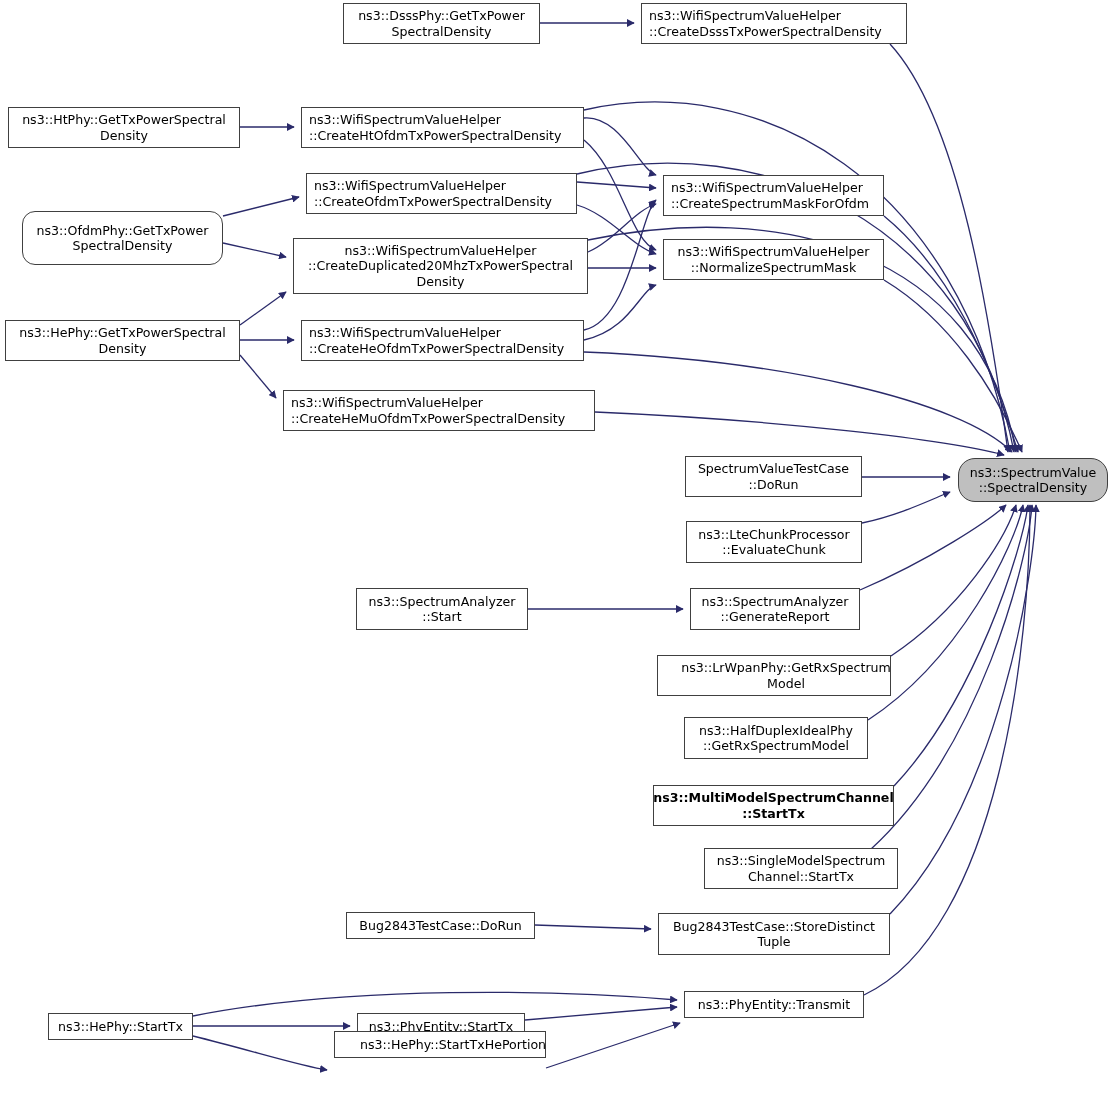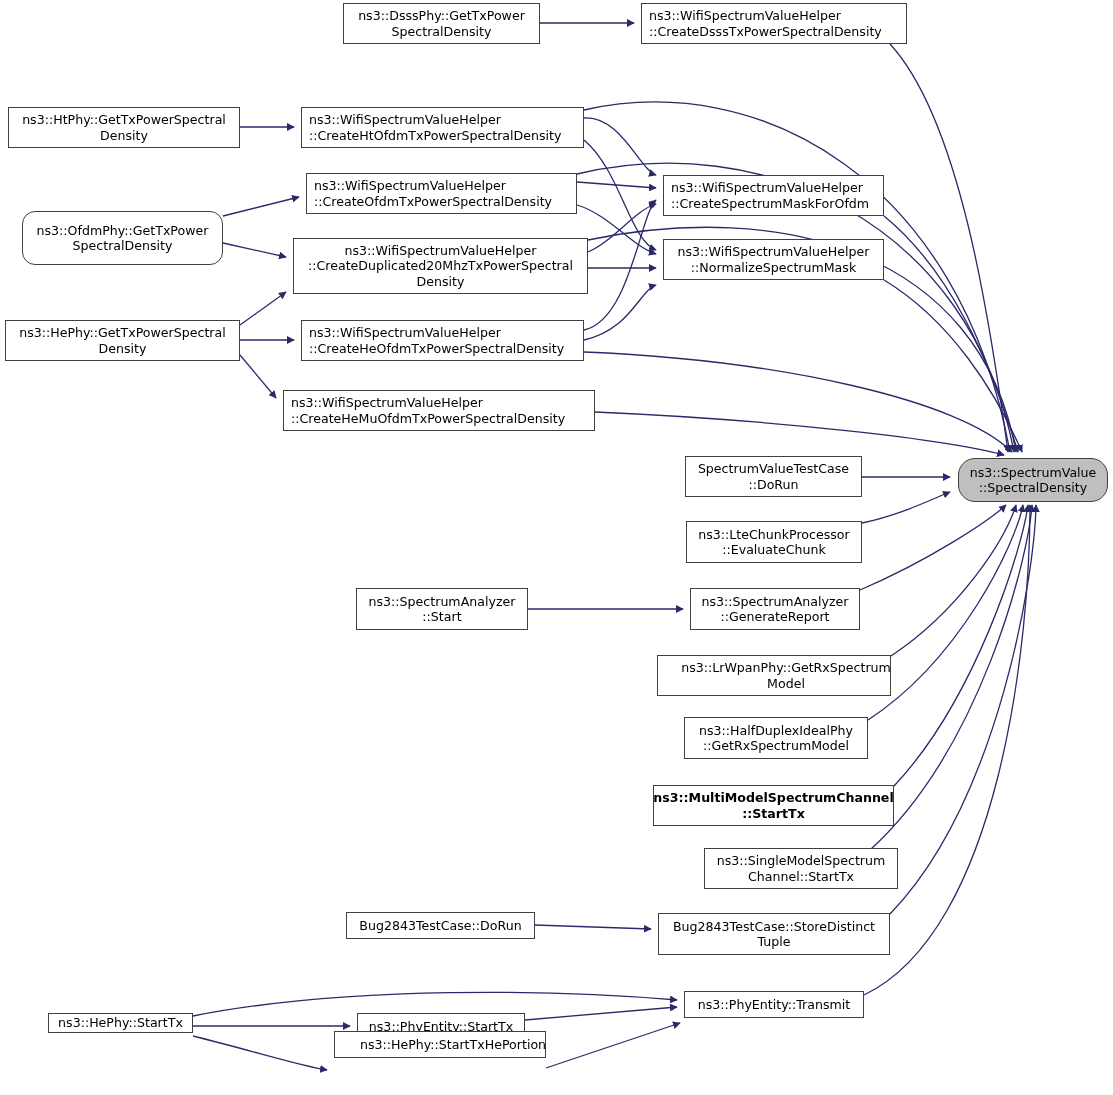--- a/index.html
+++ b/index.html
@@ -115,17 +115,17 @@
       <div class="node center" style="left: 686px; top: 521px; width: 176px; height: 42px;"><span>ns3::LteChunkProcessor</span><span>::EvaluateChunk</span></div>
       <div class="node center" style="left: 356px; top: 588px; width: 172px; height: 42px;"><span>ns3::SpectrumAnalyzer</span><span>::Start</span></div>
       <div class="node center" style="left: 690px; top: 588px; width: 170px; height: 42px;"><span>ns3::SpectrumAnalyzer</span><span>::GenerateReport</span></div>
       <div class="node center" style="left: 657px; top: 655px; width: 234px; height: 41px; padding-left: 28px;"><span>ns3::LrWpanPhy::GetRxSpectrum</span><span>Model</span></div>
       <div class="node center" style="left: 684px; top: 717px; width: 184px; height: 42px;"><span>ns3::HalfDuplexIdealPhy</span><span>::GetRxSpectrumModel</span></div>
       <div class="node center" style="left: 653px; top: 785px; width: 241px; height: 41px; font-weight: bold;"><span>ns3::MultiModelSpectrumChannel</span><span>::StartTx</span></div>
       <div class="node center" style="left: 676px; top: 848px; width: 194px; height: 41px; margin-left: 28px;"><span>ns3::SingleModelSpectrum</span><span>Channel::StartTx</span></div>
       <div class="node center" style="left: 346px; top: 912px; width: 189px; height: 27px;"><span>Bug2843TestCase::DoRun</span></div>
       <div class="node center" style="left: 658px; top: 913px; width: 232px; height: 42px;"><span>Bug2843TestCase::StoreDistinct</span><span>Tuple</span></div>
       <div class="node center" style="left: 684px; top: 991px; width: 180px; height: 27px; text-align: center;"><span>ns3::PhyEntity::Transmit</span></div>
-      <div class="node center" style="left: 48px; top: 1013px; width: 145px; height: 20px;"><span>ns3::HePhy::StartTx</span></div>
+      <div class="node center" style="left: 48px; top: 1013px; width: 145px; height: 27px;"><span>ns3::HePhy::StartTx</span></div>
       <div class="node center" style="left: 357px; top: 1013px; width: 168px; height: 27px;"><span>ns3::PhyEntity::StartTx</span></div>
       <div class="node center" style="left: 334px; top: 1031px; width: 212px; height: 27px; padding-left: 30px;"><span>ns3::HePhy::StartTxHePortion</span></div>
     </div>
 </div>
 
 </body></html>

